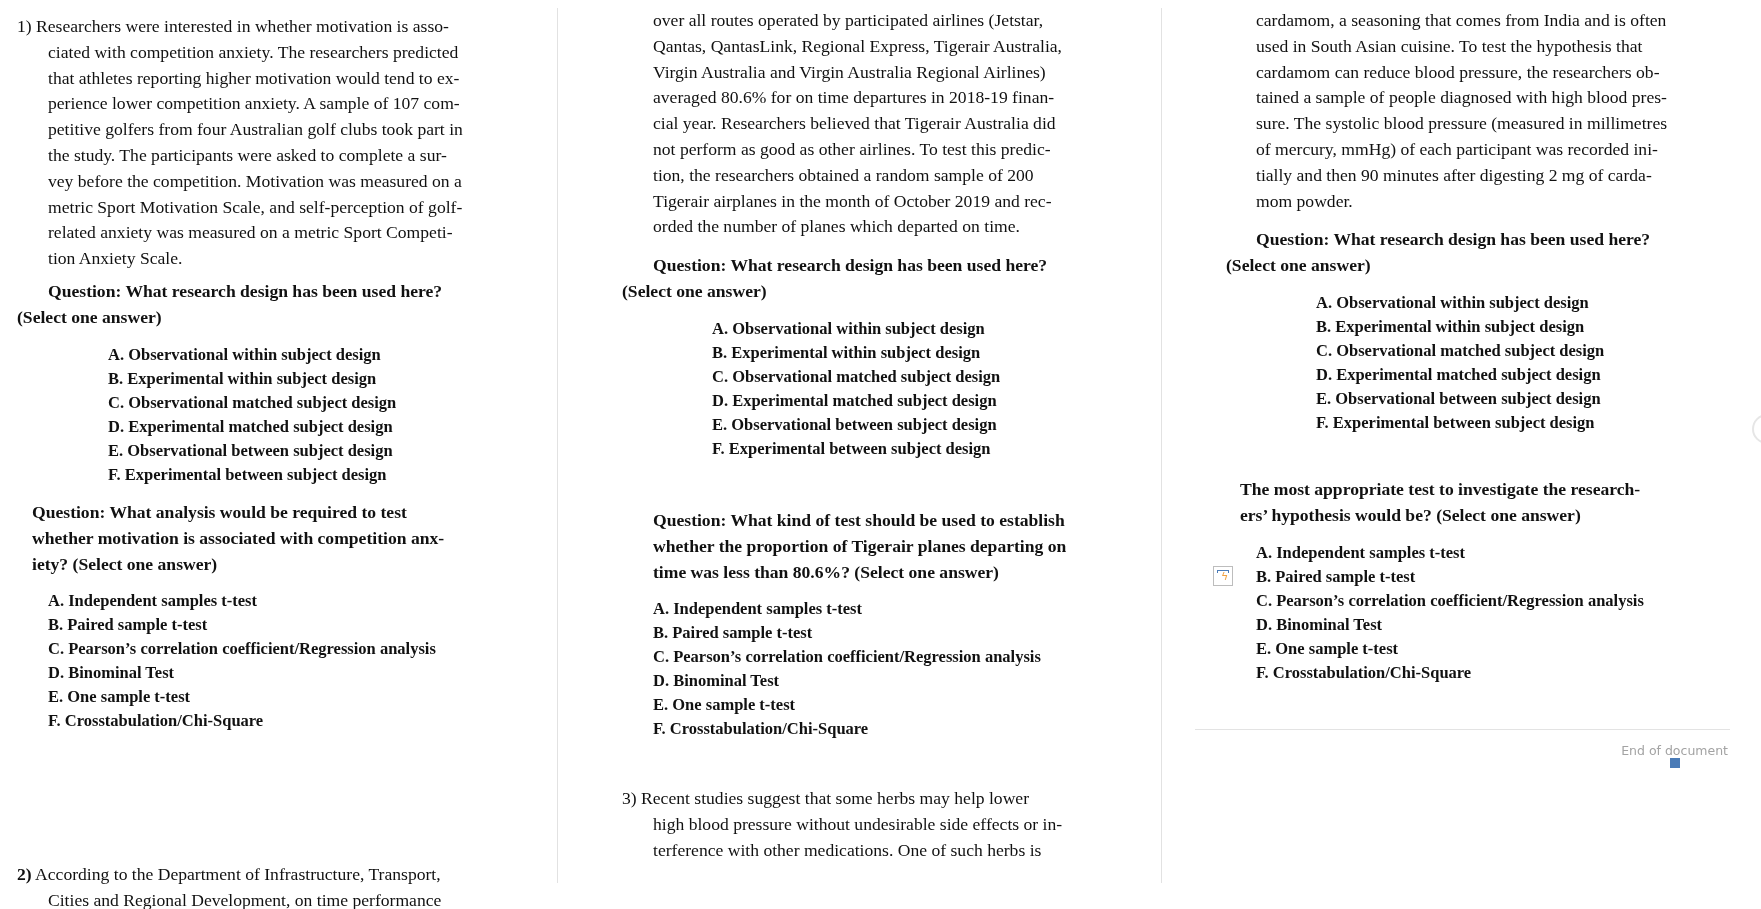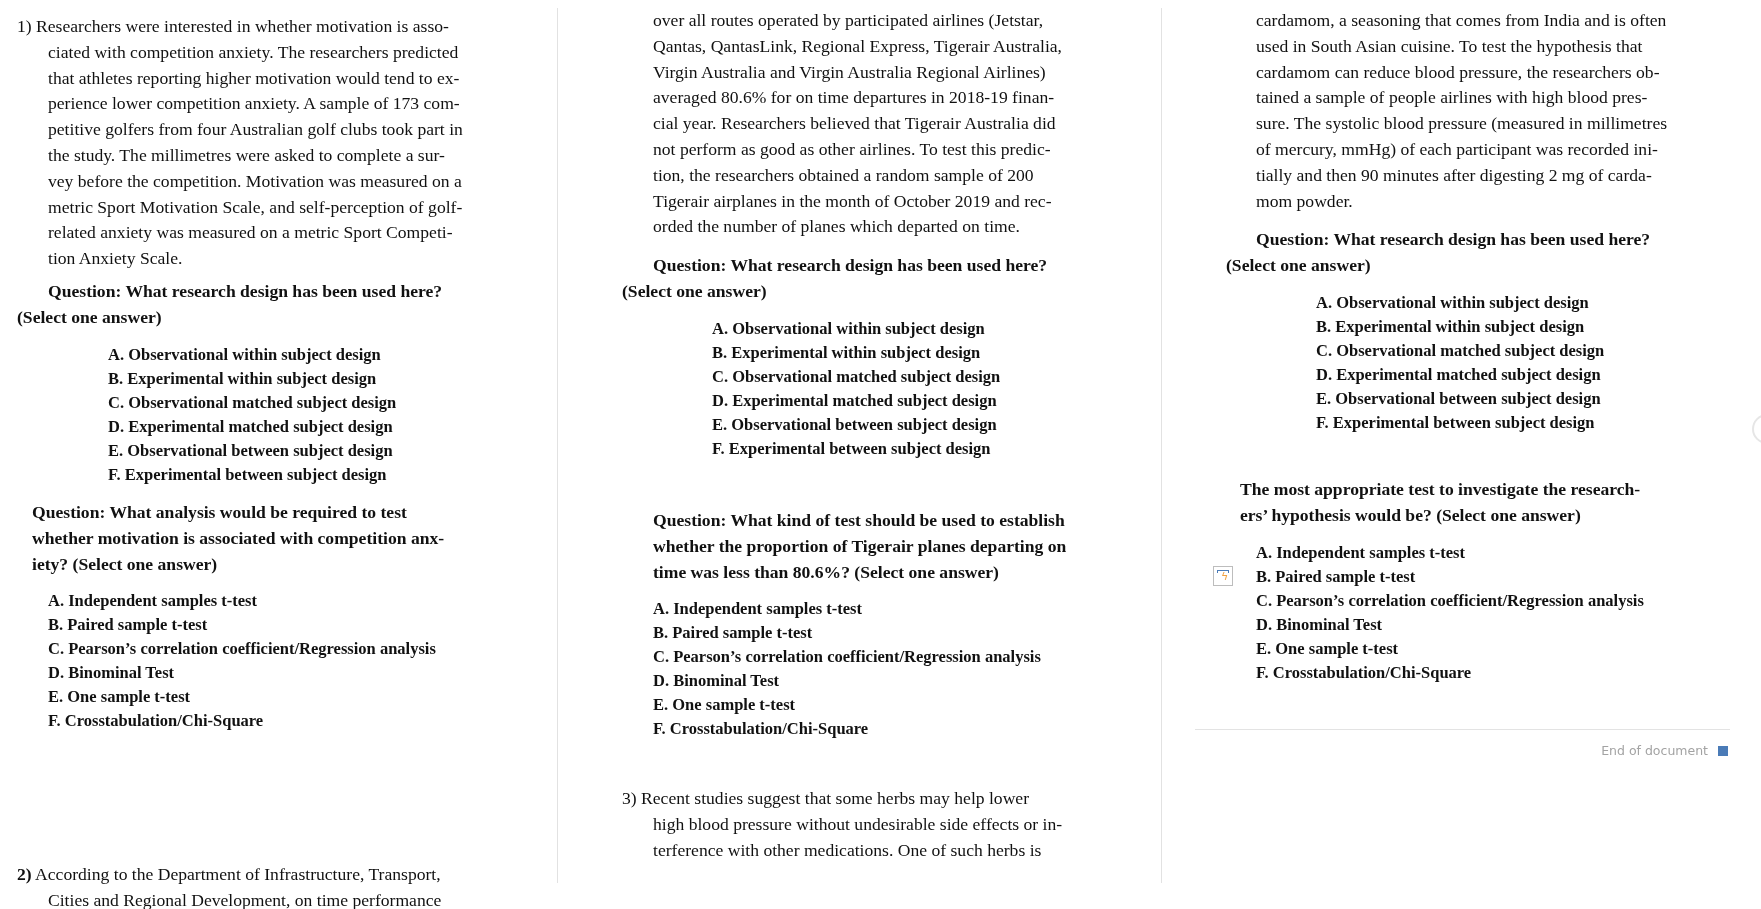--- a/index.html
+++ b/index.html
@@ -12,44 +12,44 @@
     .col { position: absolute; top: 0; }
     .para { font-size: 17.6px; line-height: 25.8px; margin: 0; }
     .q { font-weight: bold; font-size: 17.6px; line-height: 25.8px; margin: 0; }
     .opts { list-style: none; margin: 0; padding: 0; font-weight: bold; font-size: 16.5px; line-height: 24px; }
     .opts li { white-space: nowrap; }
     .marker-bold { font-weight: bold; }
 
     .abs { position: absolute; }
 
     .end-sep { position: absolute; left: 1195px; top: 729px; width: 535px; height: 1px; background: #e3e3e3; }
-    .end-doc { position: absolute; top: 743px; right: 33px; font-family: "DejaVu Sans", sans-serif; font-size: 12.5px; color: #a3a3a3; display: flex; align-items: center; gap: 10px; }
+    .end-doc { position: absolute; top: 743px; right: 33px; font-family: "DejaVu Sans", sans-serif; font-size: 12.5px; color: #a3a3a3; display: flex; align-items: center; gap: 0; flex-direction: column; }
     .end-square { width: 10px; height: 10px; background: #4a7bb7; display: inline-block; }
 
     .quick-icon { position: absolute; left: 1213px; top: 566px; width: 20px; height: 20px; border: 1px solid #bdbdbd; box-sizing: border-box; background: #fff; }
     .quick-icon .bar { position: absolute; left: 3px; top: 3px; width: 12px; height: 3px; border: 1px solid #4a7bb7; border-bottom: none; box-sizing: border-box; }
     .quick-icon .bolt { position: absolute; left: 7px; top: 4px; font-size: 11px; color: #f0a040; font-family: "DejaVu Sans", sans-serif; line-height: 12px; }
 
     .edge-circle { position: absolute; left: 1752px; top: 414px; width: 30px; height: 30px; border: 2px solid #e6e6e6; border-radius: 50%; background: #fff; box-sizing: border-box; }
   </style>
 </head>
 <body>
 
 <div class="divider" style="left:557px;"></div>
 <div class="divider" style="left:1161px;"></div>
 
 <div class="col abs" style="left:17px; top:8px; width:520px;margin-top:6px;">
   <div class="para">
     <div><span>1)</span> <span>Researchers were interested in whether motivation is asso-</span></div>
     <div style="padding-left:31px;">
       <div>ciated with competition anxiety. The researchers predicted</div>
       <div>that athletes reporting higher motivation would tend to ex-</div>
-      <div>perience lower competition anxiety. A sample of 173 com-</div>
+      <div>perience lower competition anxiety. A sample of 107 com-</div>
       <div>petitive golfers from four Australian golf clubs took part in</div>
-      <div>the study. The millimetres were asked to complete a sur-</div>
+      <div>the study. The participants were asked to complete a sur-</div>
       <div>vey before the competition. Motivation was measured on a</div>
       <div>metric Sport Motivation Scale, and self-perception of golf-</div>
       <div>related anxiety was measured on a metric Sport Competi-</div>
       <div>tion Anxiety Scale.</div>
     </div>
   </div>
 </div>
 
 <div class="q abs" style="left:17px; top:279px; width:520px;">
   <div style="padding-left:31px;">Question: What research design has been used here?</div>
@@ -129,21 +129,21 @@
 <div class="para abs" style="left:622px; top:786px; width:520px;">
   <div><span>3)</span> <span>Recent studies suggest that some herbs may help lower</span></div>
   <div style="padding-left:31px;">high blood pressure without undesirable side effects or in-</div>
   <div style="padding-left:31px;">terference with other medications. One of such herbs is</div>
 </div>
 
 <div class="para abs" style="left:1256px; top:8px; width:490px;">
   <div>cardamom, a seasoning that comes from India and is often</div>
   <div>used in South Asian cuisine. To test the hypothesis that</div>
   <div>cardamom can reduce blood pressure, the researchers ob-</div>
-  <div>tained a sample of people airlines with high blood pres-</div>
+  <div>tained a sample of people diagnosed with high blood pres-</div>
   <div>sure. The systolic blood pressure (measured in millimetres</div>
   <div>of mercury, mmHg) of each participant was recorded ini-</div>
   <div>tially and then 90 minutes after digesting 2 mg of carda-</div>
   <div>mom powder.</div>
 </div>
 
 <div class="q abs" style="left:1226px; top:227px; width:520px;">
   <div style="padding-left:30px;">Question: What research design has been used here?</div>
   <div>(Select one answer)</div>
 </div>

